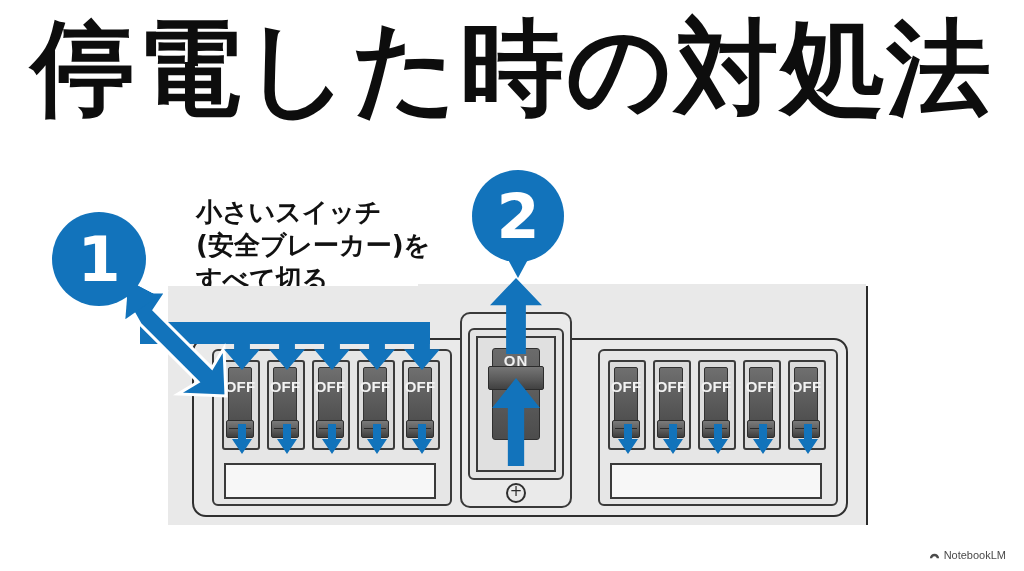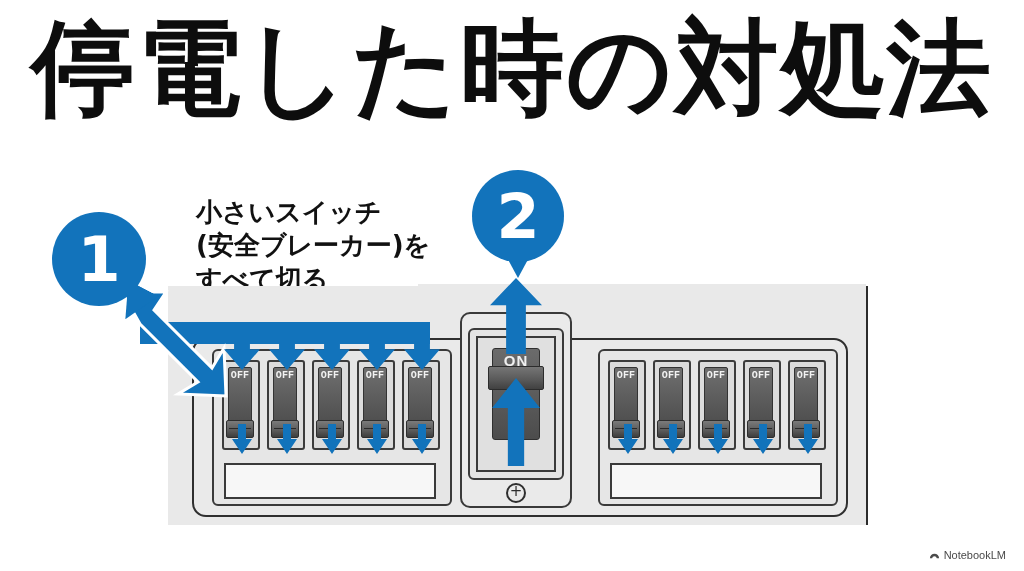--- a/index.html
+++ b/index.html
@@ -150,25 +150,25 @@
     height: 54px;
     background: linear-gradient(180deg, #6f6f6f 0%, #5d5d5d 55%, #4f4f4f 100%);
     border: 1px solid #333333;
     border-radius: 2px;
     display: flex;
     align-items: flex-start;
     justify-content: center;
   }
   .breaker-label {
     color: #f2f2f2;
-    font-family: Liberation Mono, monospace;
+    font-family: Liberation Sans, sans-serif;
     font-weight: 700;
-    font-size: 10px;
+    font-size: 15px;
     letter-spacing: 0.2px;
-    margin-top: 2px;
+    margin-top: 10px;
   }
   .breaker-lever {
     position: absolute;
     left: 2px;
     top: 58px;
     width: 26px;
     height: 16px;
     background: linear-gradient(180deg, #7b7b7b 0%, #5a5a5a 60%, #3d3d3d 100%);
     border: 1px solid #2e2e2e;
     border-radius: 2px;

